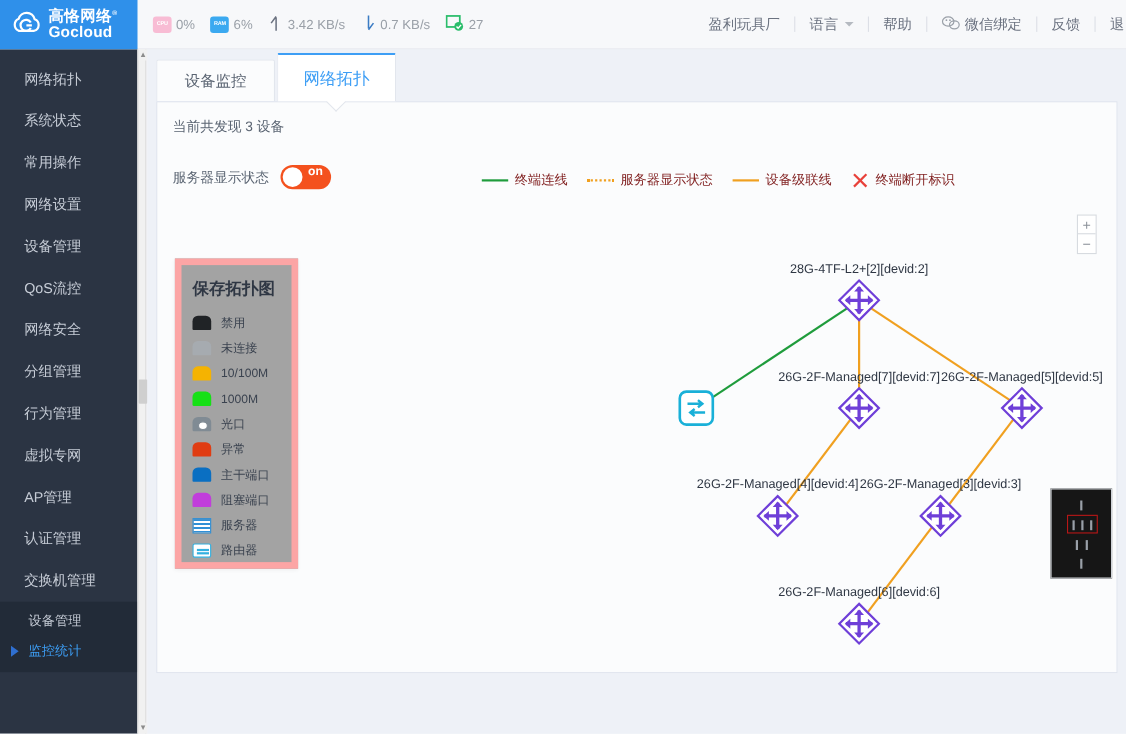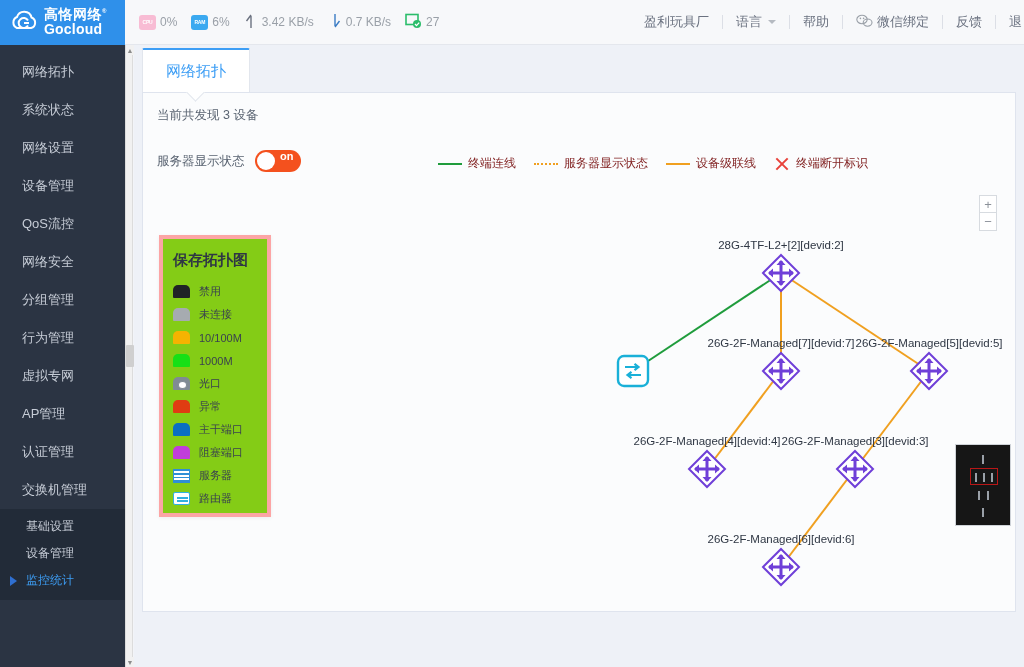--- a/index.html
+++ b/index.html
@@ -146,21 +146,21 @@
   .ll-x { width: 16px; height: 16px; position: relative; }
   .ll-x:before, .ll-x:after {
     content:""; position:absolute; left:0; top:7px; width:16px; height:2px; background:#e8413a;
   }
   .ll-x:before { transform: rotate(45deg); }
   .ll-x:after { transform: rotate(-45deg); }
 
   
   .topo-card {
     position: absolute; top: 142px; left: 16px; width: 112px; height: 282px;
-    background: #84cc16; border: 4px solid #fca5a5;
+    background: #a3a3a3; border: 6px solid #fca5a5;
     box-shadow: 0 1px 4px rgba(0,0,0,.06);
   }
   .topo-card h3 {
     margin: 0; padding: 12px 0 10px 10px;
     font-size: 15px; color: #2f3744; font-weight: 600;
   }
   .legend-row {
     display: flex; align-items: center; height: 23px; padding-left: 10px; gap: 9px;
   }
   .legend-text { font-size: 11px; color: #3a424f; }
@@ -316,20 +316,23 @@
 
   <div class="sidebar">
     <div class="s-gap"></div>
     <div class="s-item">
         <span>网络拓扑</span>
       </div>
     <div class="s-item">
         <span>系统状态</span>
       </div>
     <div class="s-item">
+        <span>常用操作</span>
+      </div>
+    <div class="s-item">
         <span>网络设置</span>
       </div>
     <div class="s-item">
         <span>设备管理</span>
       </div>
     <div class="s-item">
         <span>QoS流控</span>
       </div>
     <div class="s-item">
         <span>网络安全</span>
@@ -347,23 +350,20 @@
         <span>AP管理</span>
       </div>
     <div class="s-item">
         <span>认证管理</span>
       </div>
     <div class="s-item">
         <span>交换机管理</span>
       </div>
 
     <div class="s-group">
-      <div class="s-sub">
-          <span>基础设置</span>
-        </div>
       <div class="s-sub">
           <span>设备管理</span>
         </div>
       <div class="s-sub active">
           <span>监控统计</span>
         </div>
     </div>
 
     <div class="s-gap"></div>
 
@@ -371,20 +371,23 @@
 
   <div class="sb-track">
     <div class="sb-arrow" style="top:0;">▲</div>
     <div class="sb-thumb"></div>
     <div class="sb-arrow" style="bottom:0;">▼</div>
   </div>
 
   <div class="main">
 
     <div class="tabs">
+      <div class="tab">
+          <span>设备监控</span>
+        </div>
       <div class="tab active">
           <span>网络拓扑</span>
         </div>
     </div>
 
     <div class="panel">
       <div class="panel-head">
         <div class="found-text">当前共发现 3 设备</div>
         <div class="toggle-row">
           <span class="toggle-label">服务器显示状态</span>

